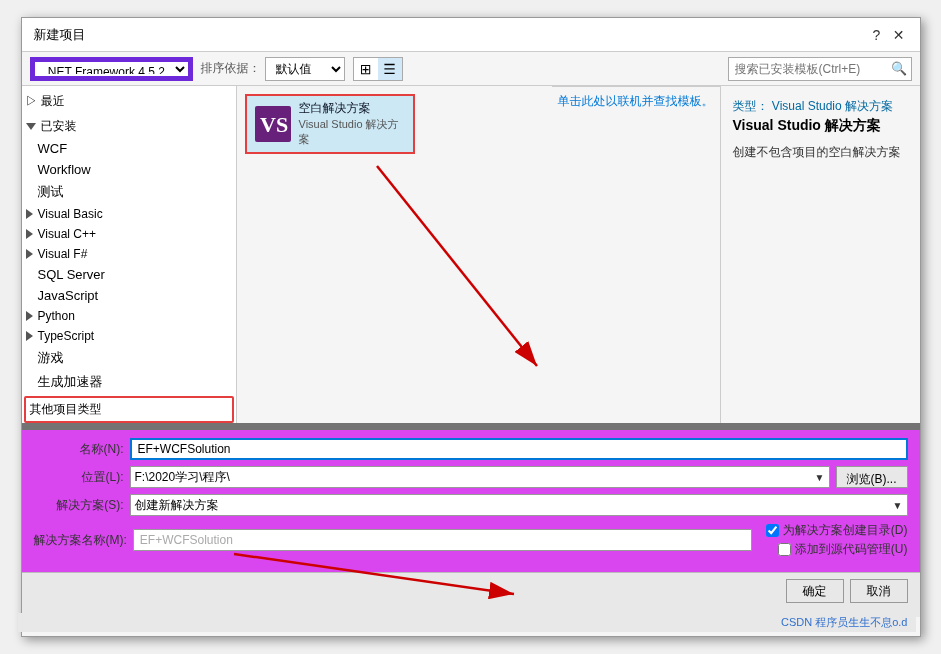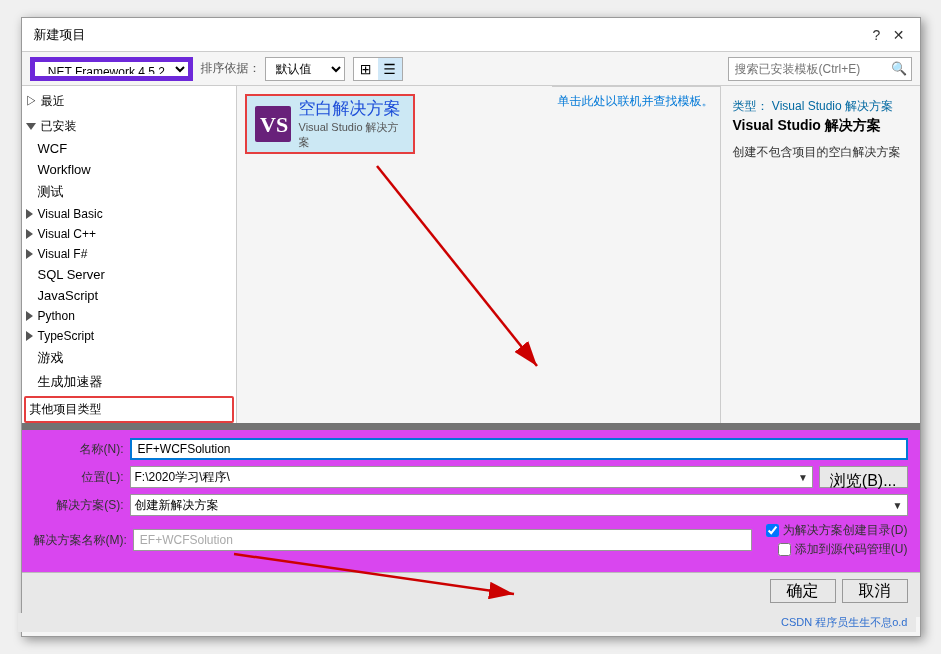--- a/index.html
+++ b/index.html
@@ -245,22 +245,22 @@
     .template-icon {
       width: 36px;
       height: 36px;
       flex-shrink: 0;
       display: flex;
       align-items: center;
       justify-content: center;
     }
 
     .template-name {
-      font-size: 17px;
-      color: #1d4ed8;
+      font-size: 12px;
+      color: #0f172a;
       line-height: 1.3;
     }
 
     .template-badge {
       font-size: 11px;
       color: #555;
     }
 
     .online-link {
       text-align: center;
@@ -348,21 +348,21 @@
       align-items: center;
       justify-content: space-between;
       cursor: pointer;
     }
 
     .form-browse-btn {
       height: 22px;
       padding: 4px 10px;
       border: 1px solid #999;
       background: #e8e8e8;
-      font-size: 16px;
+      font-size: 12px;
       cursor: pointer;
       white-space: nowrap;
     }
 
     .checkbox-row {
       display: flex;
       align-items: center;
       gap: 4px;
       margin-left: auto;
     }
@@ -379,21 +379,21 @@
       gap: 6px;
       background: #e8e8e8;
       border-top: 1px solid #bbb;
     }
 
     .btn {
       height: 24px;
       padding: 0 16px;
       border: 1px solid #999;
       background: #e8e8e8;
-      font-size: 16px;
+      font-size: 12px;
       cursor: pointer;
     }
 
     
     .arrow-overlay {
       position: absolute;
       top: 0;
       left: 0;
       width: 100%;
       height: 100%;

